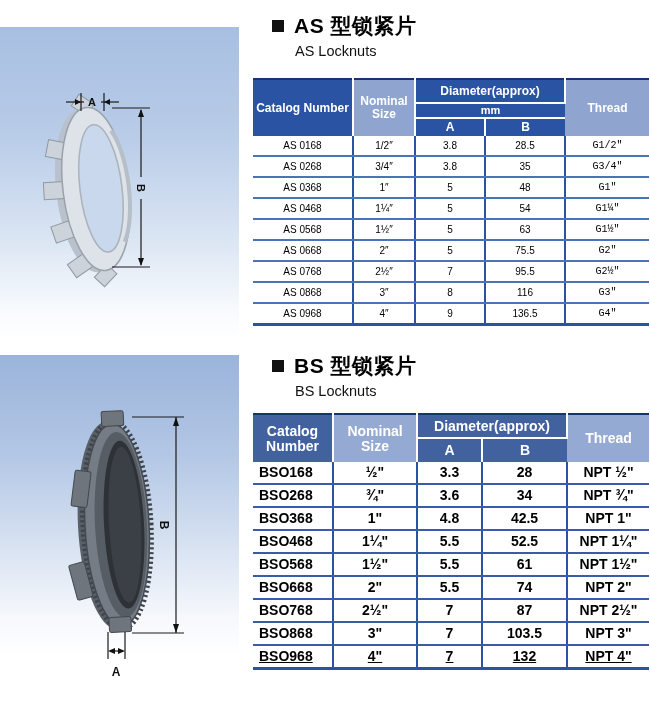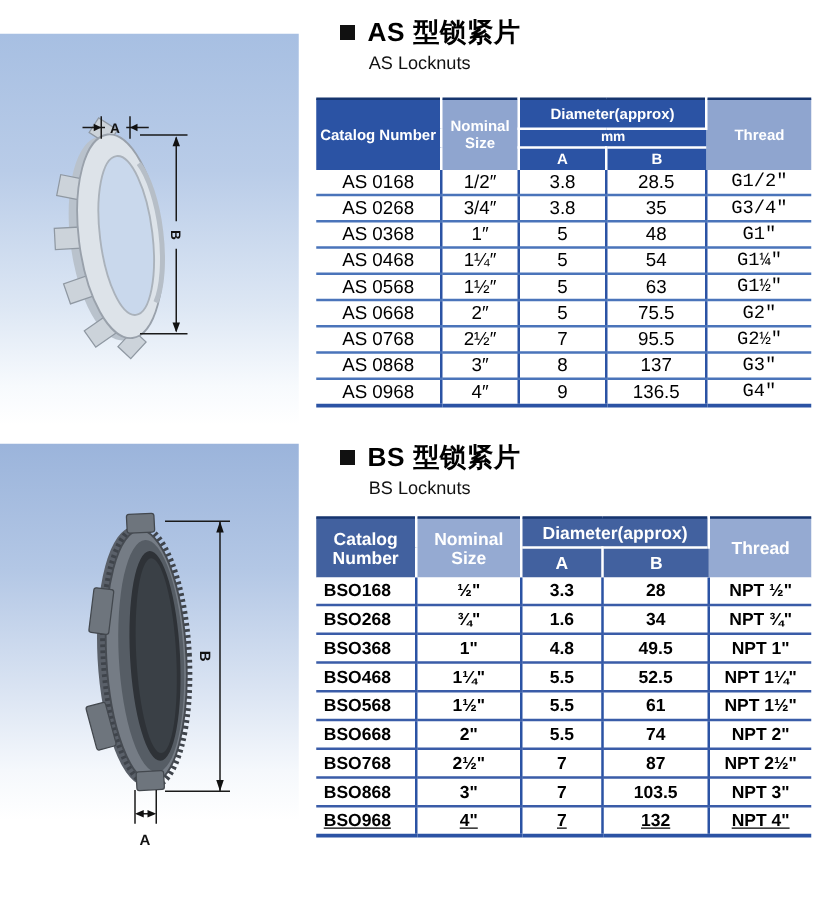--- a/index.html
+++ b/index.html
@@ -41,21 +41,21 @@
 
   
   .tbl-as table{border-top:2px solid #16356f;}
   .tbl-as th{font-size:12px;line-height:13px;border-right:2px solid #fff;}
   .tbl-as th:last-child{border-right:none;}
   .tbl-as th.dark{background:var(--header_dark);}
   .tbl-as th.light{background:var(--header_light);}
   .tbl-as tr.r1 th{height:24px;}
   .tbl-as tr.r2 th{height:15px;border-top:2px solid #fff;font-size:11px;}
   .tbl-as tr.r3 th{height:18px;border-top:2px solid #fff;}
-  .tbl-as td{font-size:15px;line-height:15px;padding:2px 2px;
+  .tbl-as td{font-size:10px;line-height:15px;padding:2px 2px;
              border-right:2px solid var(--table_border);
              border-bottom:2px solid var(--row_line);}
   .tbl-as td:last-child{border-right:none;font-family:Liberation Mono, monospace;}
   .tbl-as tbody tr:last-child td{border-bottom:3px solid var(--table_border);}
 
   
   .tbl-bs table{border-top:2px solid #16356f;}
   .tbl-bs th{font-size:14px;line-height:15px;border-right:2px solid #fff;}
   .tbl-bs th:last-child{border-right:none;}
   .tbl-bs th.dark{background:var(--bs_header_dark);}
@@ -225,21 +225,21 @@
             <td>AS 0768</td>
             <td>2½″</td>
             <td>7</td>
             <td>95.5</td>
             <td>G2½″</td>
           </tr>
           <tr>
             <td>AS 0868</td>
             <td>3″</td>
             <td>8</td>
-            <td>137</td>
+            <td>116</td>
             <td>G3″</td>
           </tr>
           <tr>
             <td>AS 0968</td>
             <td>4″</td>
             <td>9</td>
             <td>136.5</td>
             <td>G4″</td>
           </tr>
         </tbody>
@@ -279,29 +279,29 @@
           <tr>
             <td>BSO168</td>
             <td>½"</td>
             <td>3.3</td>
             <td>28</td>
             <td>NPT ½"</td>
           </tr>
           <tr>
             <td>BSO268</td>
             <td>¾"</td>
-            <td>1.6</td>
+            <td>3.6</td>
             <td>34</td>
             <td>NPT ¾"</td>
           </tr>
           <tr>
             <td>BSO368</td>
             <td>1"</td>
             <td>4.8</td>
-            <td>49.5</td>
+            <td>42.5</td>
             <td>NPT 1"</td>
           </tr>
           <tr>
             <td>BSO468</td>
             <td>1¼"</td>
             <td>5.5</td>
             <td>52.5</td>
             <td>NPT 1¼"</td>
           </tr>
           <tr>

